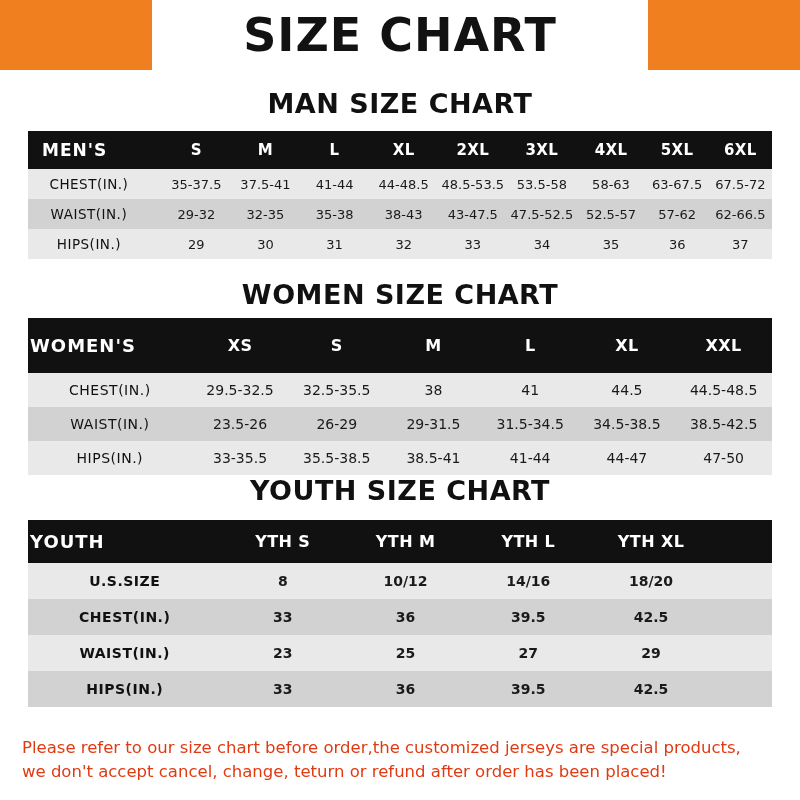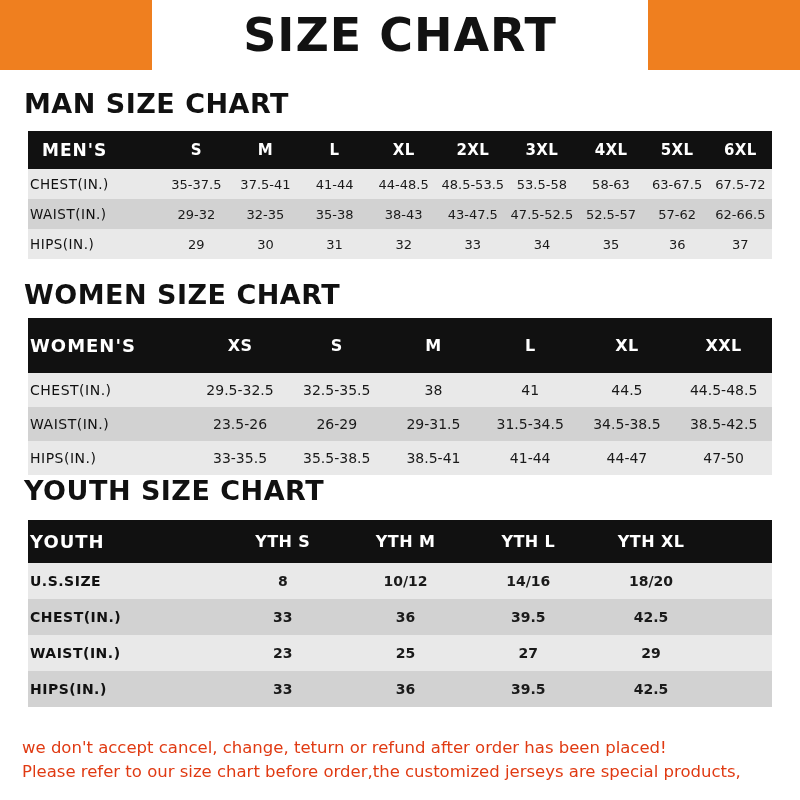--- a/index.html
+++ b/index.html
@@ -43,26 +43,26 @@
     z-index: 2;
     font-family: "DejaVu Sans", sans-serif;
     font-weight: bold;
     font-size: 46px;
     letter-spacing: 1px;
     color: #121212;
     white-space: nowrap;
   }
   
   .section-title {
+    text-align: center;
     font-family: "DejaVu Sans", sans-serif;
     font-weight: bold;
     font-size: 27px;
     color: #111;
     letter-spacing: 0.5px;
-    padding-left: 24px;
   }
   .sec-man-title   { margin-top: 18px; margin-bottom: 12px; }
   .sec-women-title { margin-top: 20px; margin-bottom: 8px; }
   .sec-youth-title { margin-bottom: 14px; }
 
   
   .tbl-wrap { padding: 0 28px; }
   table.size {
     width: 100%;
     border-collapse: collapse;
@@ -88,21 +88,21 @@
     font-size: 17px;
     letter-spacing: 1px;
   }
   
   table.size tbody td {
     padding: 7px 2px;
     font-size: 13px;
     color: #1a1a1a;
   }
   table.size tbody td.rowlabel {
-    text-align: left;
+    text-align: center;
     padding-right: 14px;
     font-size: 13.5px;
     letter-spacing: 0.5px;
     color: #111;
   }
   table.size tbody tr.odd  { background: #e9e9e9; }
   table.size tbody tr.even { background: #d2d2d2; }
 
   
   table.size.youth thead th { font-size: 16px; padding: 11px 2px; }
@@ -315,17 +315,17 @@
           <td>36</td>
           <td>39.5</td>
           <td>42.5</td>
           <td></td>
         </tr>
       </tbody>
     </table>
   </div>
 
   <div class="note">
+    <div>Please refer to our size chart before order,the customized jerseys are special products,</div>
     <div>we don't accept cancel, change, teturn or refund after order has been placed!</div>
-    <div>Please refer to our size chart before order,the customized jerseys are special products,</div>
   </div>
 
 </div>
 
 </body></html>

